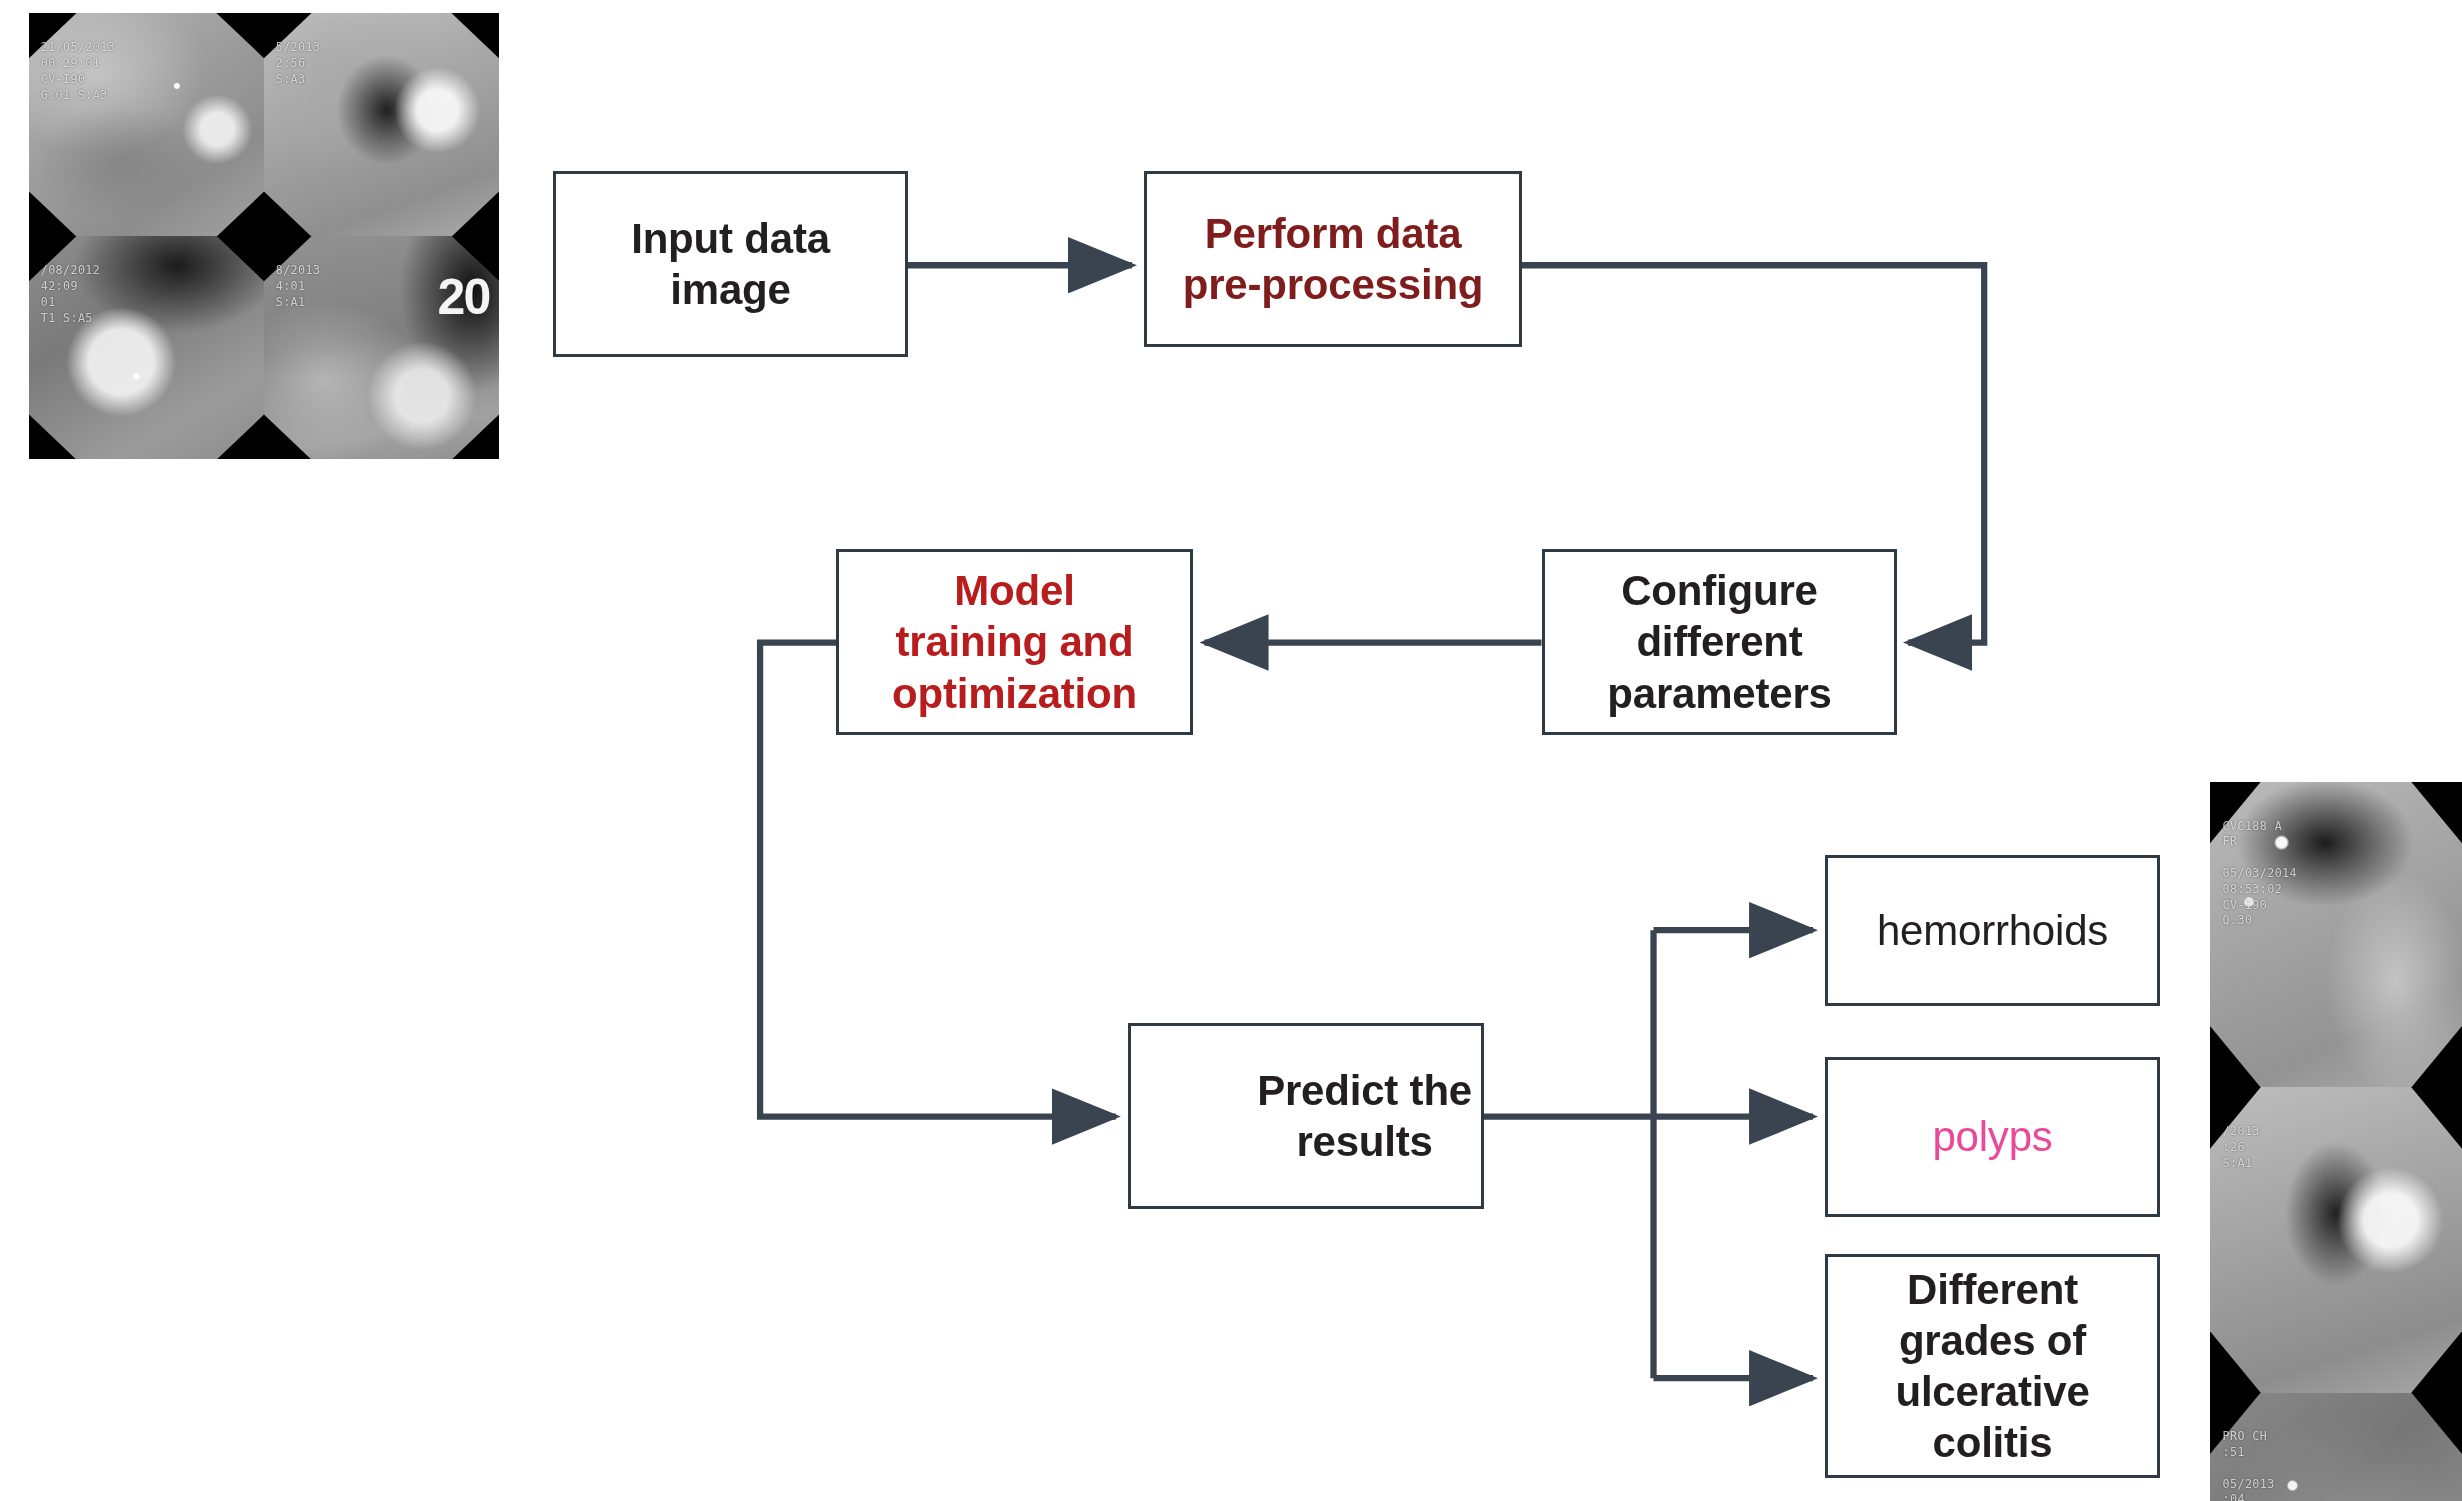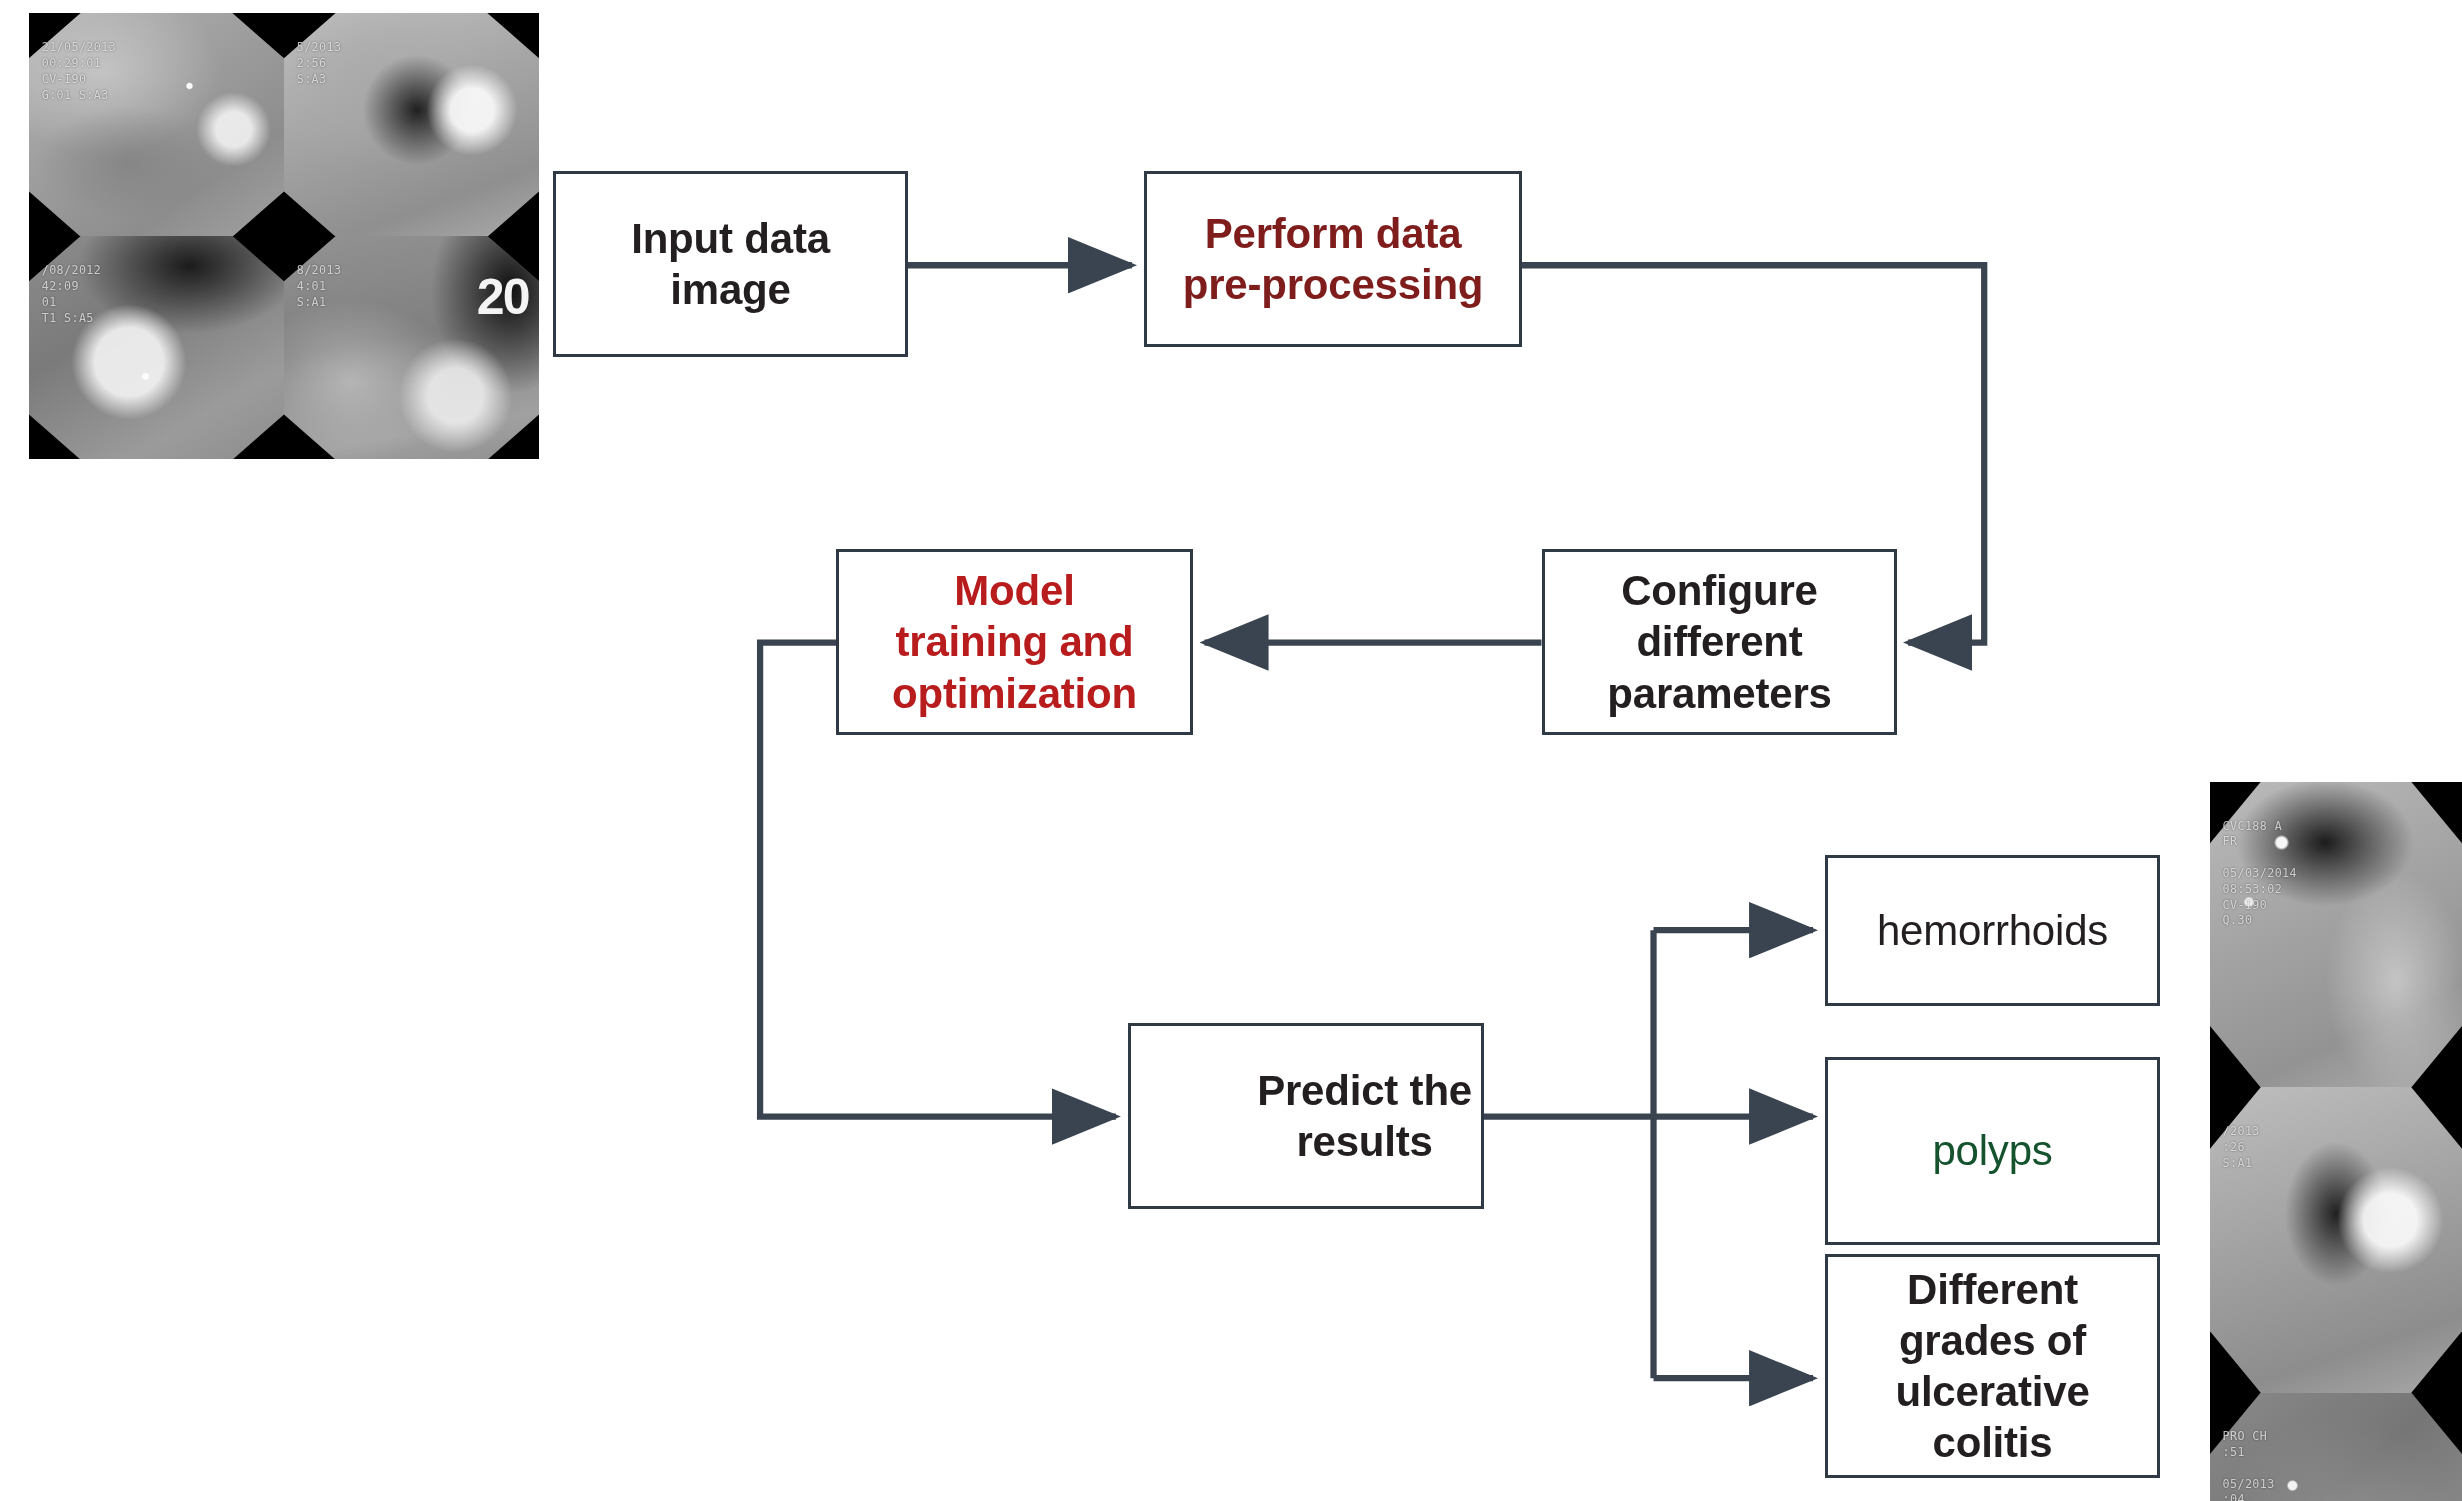--- a/index.html
+++ b/index.html
@@ -206,32 +206,32 @@
 
   <div class="node bold" id="node-predict" style="left: 1128px; top: 1023px; width: 356px; height: 186px; border-color: rgb(47, 58, 69); color: rgb(35, 31, 32); justify-content: flex-end;">
     <span class="txt">Predict the
 results</span>
   </div>
 
   <div class="node light" id="node-hemorrhoids" style="left: 1825px; top: 855px; width: 335px; height: 151px; border-color: rgb(47, 58, 69); color: rgb(35, 31, 32);">
     <span class="txt">hemorrhoids</span>
   </div>
 
-  <div class="node light" id="node-polyps" style="left: 1825px; top: 1057px; width: 335px; height: 188px; border-color: rgb(47, 58, 69); color: #14532d;">
+  <div class="node light" id="node-polyps" style="left: 1825px; top: 1057px; width: 335px; height: 160px; border-color: rgb(47, 58, 69); color: #ec4899;">
     <span class="txt">polyps</span>
   </div>
 
   <div class="node bold" id="node-colitis" style="left: 1825px; top: 1254px; width: 335px; height: 224px; border-color: rgb(47, 58, 69); color: rgb(35, 31, 32);">
     <span class="txt">Different
 grades of
 ulcerative
 colitis</span>
   </div>
 
-  <div class="photo-grid left" id="grid-input" style="left: 29px; top: 13.4px; width: 510px; height: 446px;">
+  <div class="photo-grid left" id="grid-input" style="left: 29px; top: 13.4px; width: 470px; height: 446px;">
     <div class="photo m1">
       <div class="lumen"></div>
       <div class="stamp">21/05/2013
 00:29:01
 CV-I90
 G:01    S:A3</div>
     </div>
     <div class="photo m2">
       <div class="lumen"></div>
       <div class="stamp">5/2013

